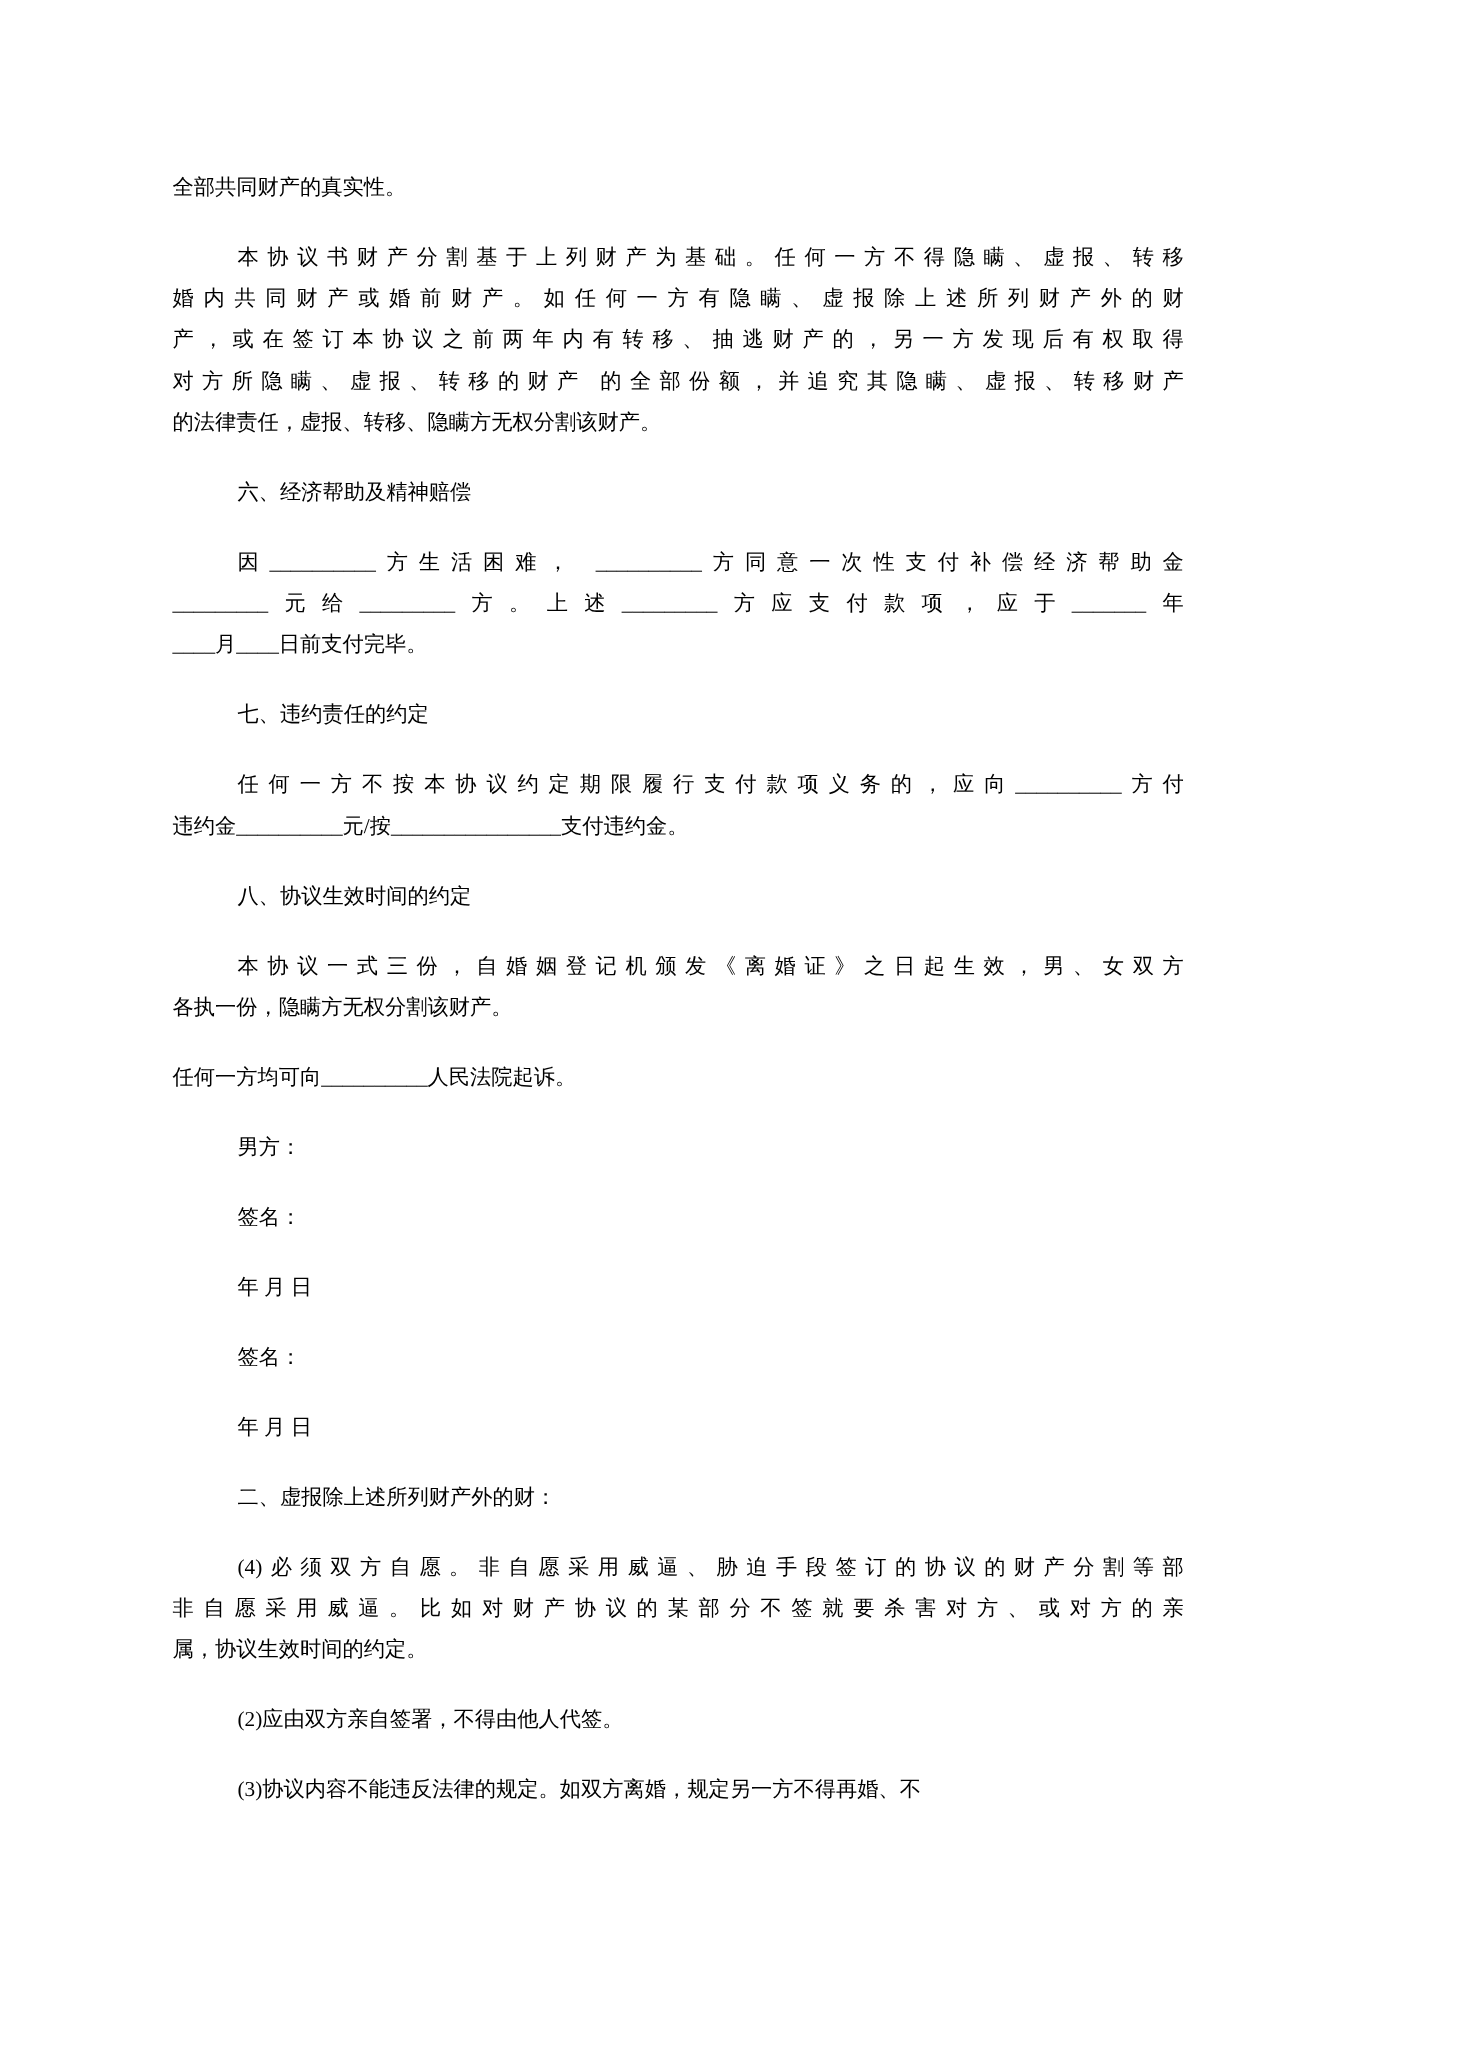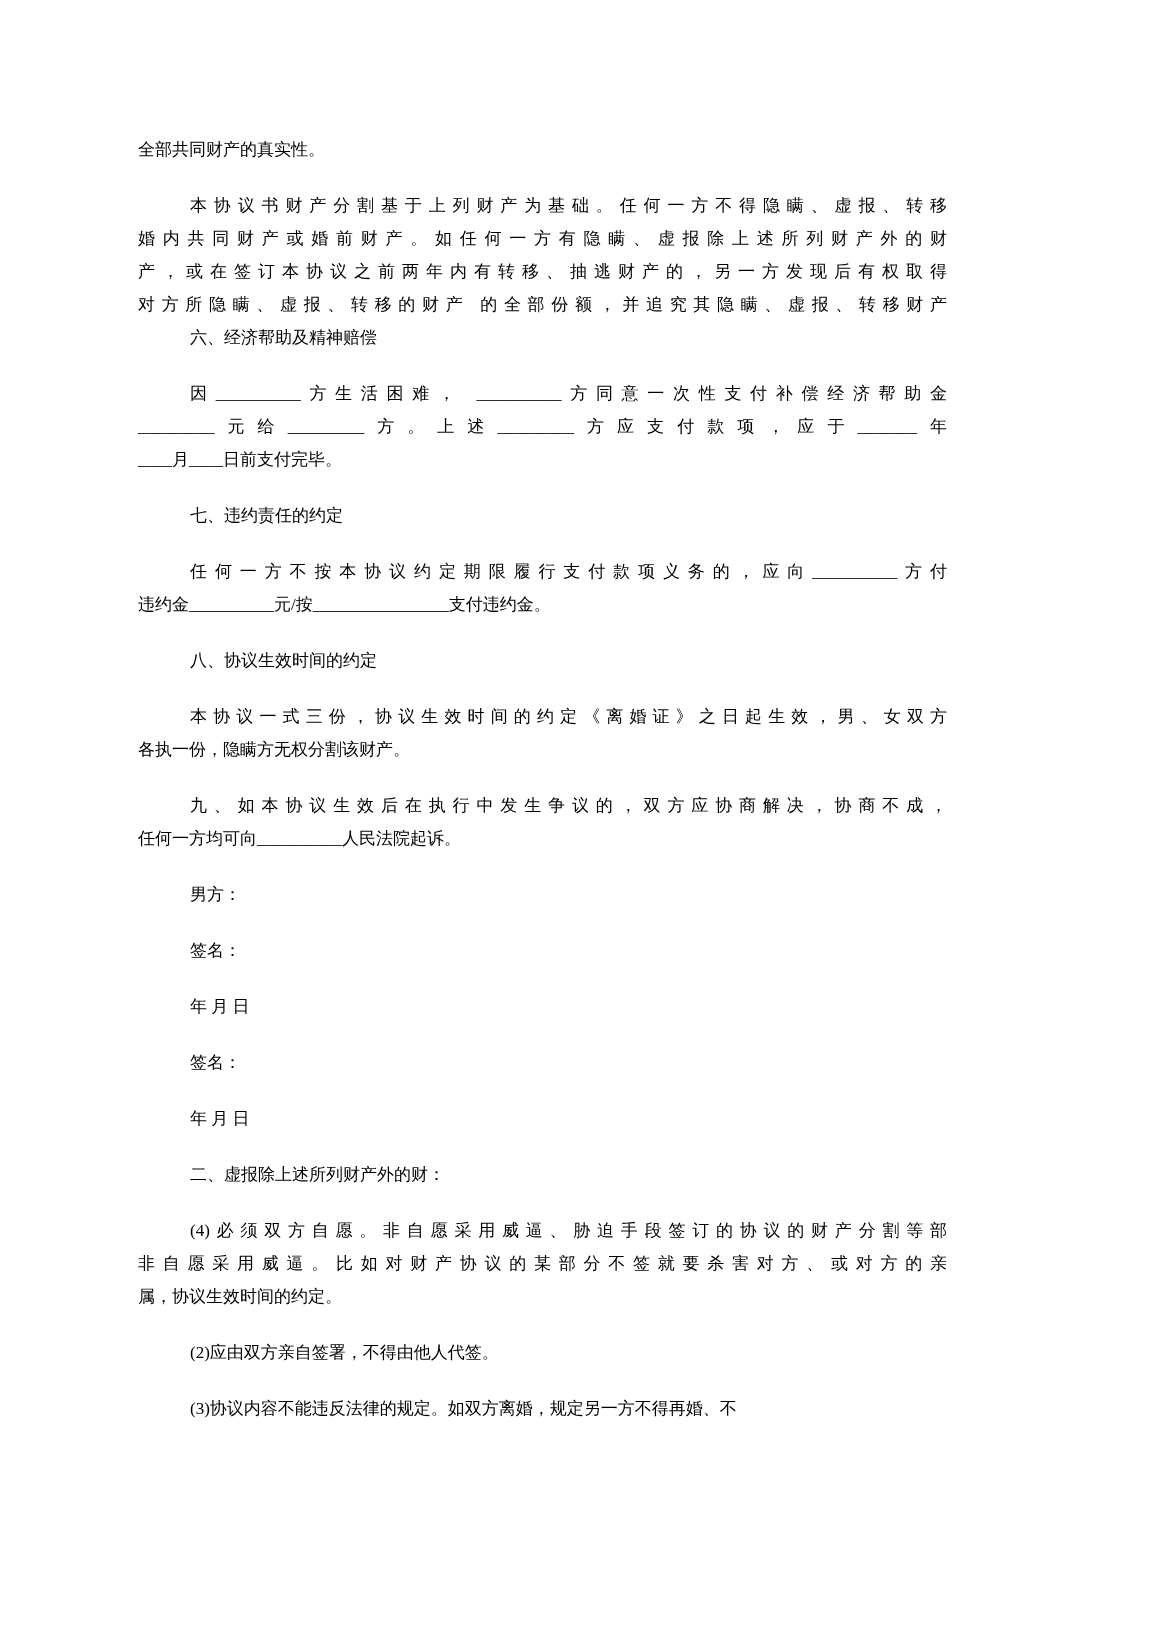--- a/index.html
+++ b/index.html
@@ -38,38 +38,38 @@
 <body>
 
 <div class="page">
 
   <div class="line pe">全部共同财产的真实性。</div>
 
   <div class="line indent j">本协议书财产分割基于上列财产为基础。任何一方不得隐瞒、虚报、转移</div>
   <div class="line j">婚内共同财产或婚前财产。如任何一方有隐瞒、虚报除上述所列财产外的财</div>
   <div class="line j">产，或在签订本协议之前两年内有转移、抽逃财产的，另一方发现后有权取得</div>
   <div class="line j">对方所隐瞒、虚报、转移的财产 的全部份额，并追究其隐瞒、虚报、转移财产</div>
+  <div class="line pe">的法律责任，虚报、转移、隐瞒方无权分割该财产。</div>
 
   <div class="line indent pe">六、经济帮助及精神赔偿</div>
 
   <div class="line indent j">因__________方生活困难， __________方同意一次性支付补偿经济帮助金</div>
   <div class="line j">_________元给_________方。上述_________方应支付款项，应于_______年</div>
   <div class="line pe">____月____日前支付完毕。</div>
 
   <div class="line indent pe">七、违约责任的约定</div>
 
   <div class="line indent j">任何一方不按本协议约定期限履行支付款项义务的，应向__________方付</div>
   <div class="line pe">违约金__________元/按________________支付违约金。</div>
 
   <div class="line indent pe">八、协议生效时间的约定</div>
 
-  <div class="line indent j">本协议一式三份，协议生效时间的约定《离婚证》之日起生效，男、女双方</div>
+  <div class="line indent j">本协议一式三份，自婚姻登记机颁发《离婚证》之日起生效，男、女双方</div>
   <div class="line pe">各执一份，隐瞒方无权分割该财产。</div>
 
-  <div class="line indent j">九、如本协议生效后在执行中发生争议的，双方应协商解决，协商不成，</div>
   <div class="line pe">任何一方均可向__________人民法院起诉。</div>
 
   <div class="line indent pe">男方：</div>
   <div class="line indent pe">签名：</div>
   <div class="line indent pe">年 月 日</div>
 
   <div class="line indent pe">签名：</div>
   <div class="line indent pe">年 月 日</div>
 
   <div class="line indent pe">二、虚报除上述所列财产外的财：</div>

